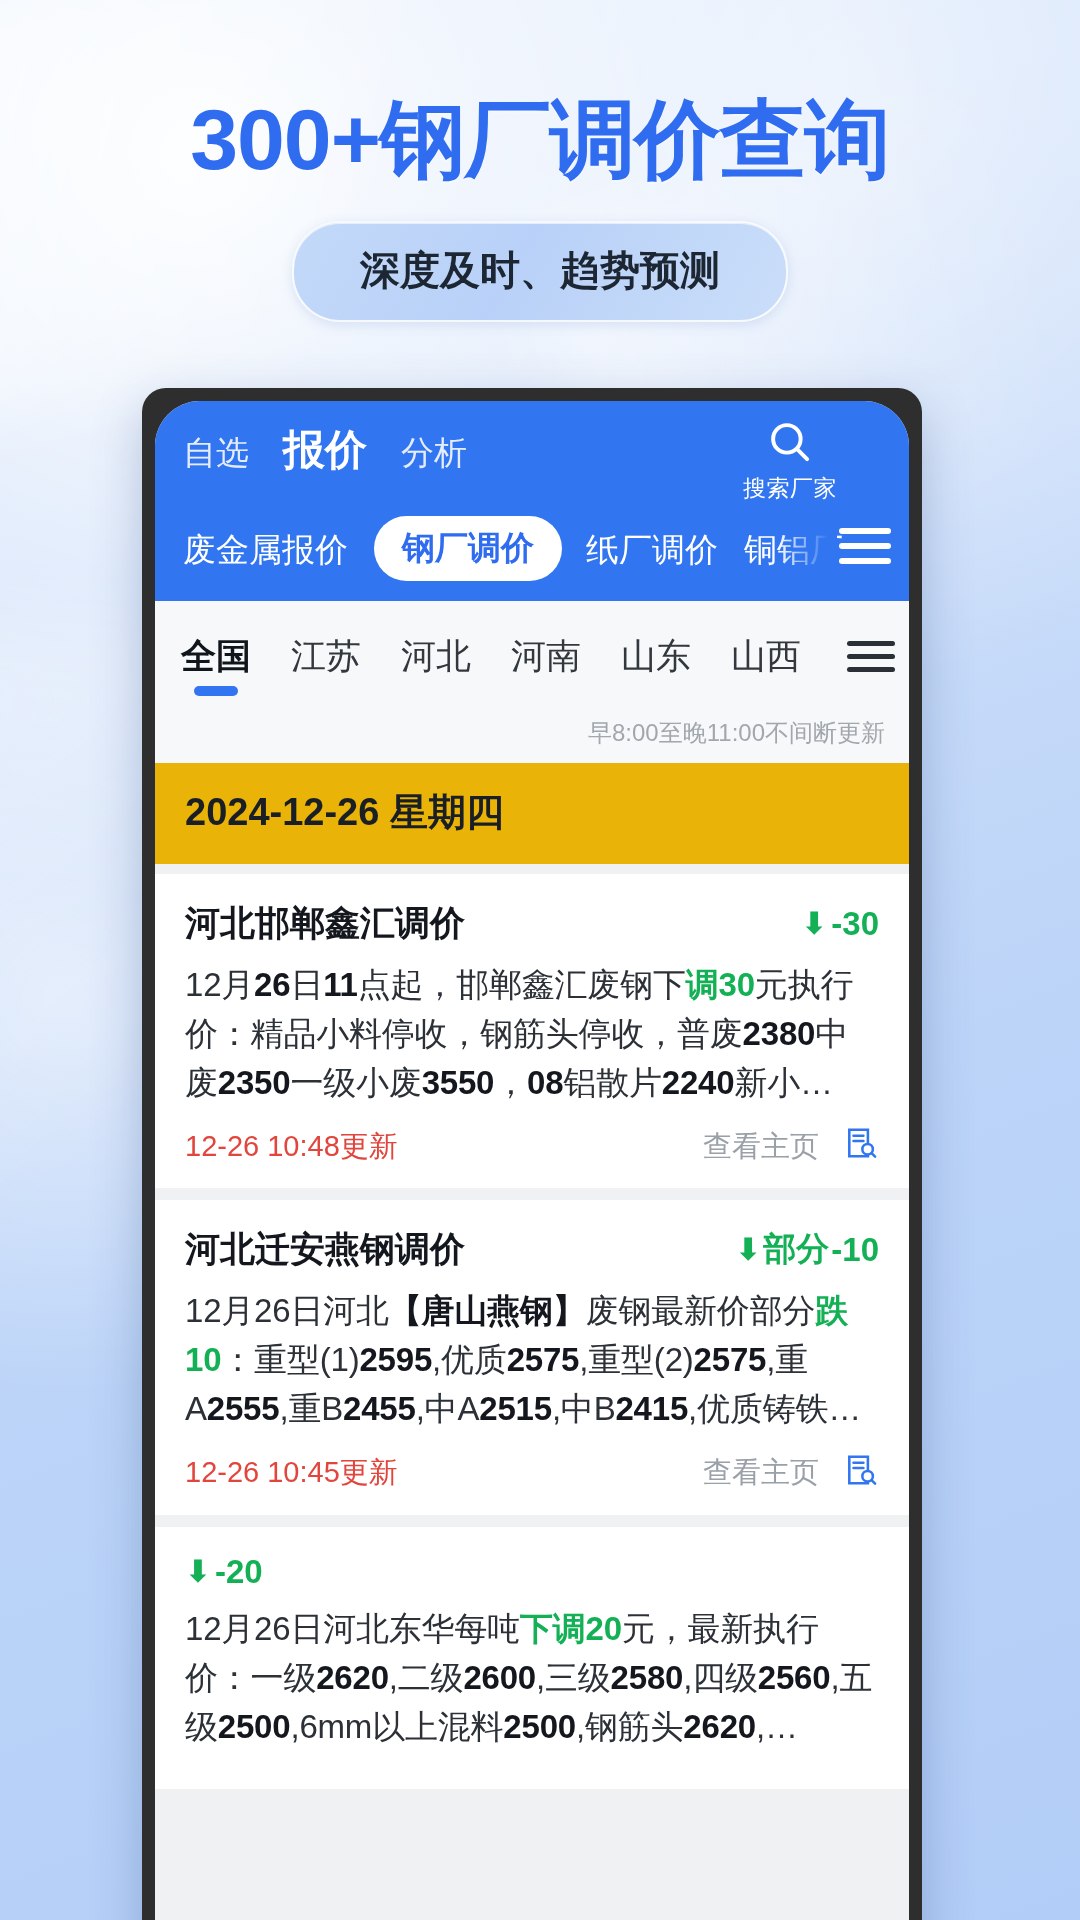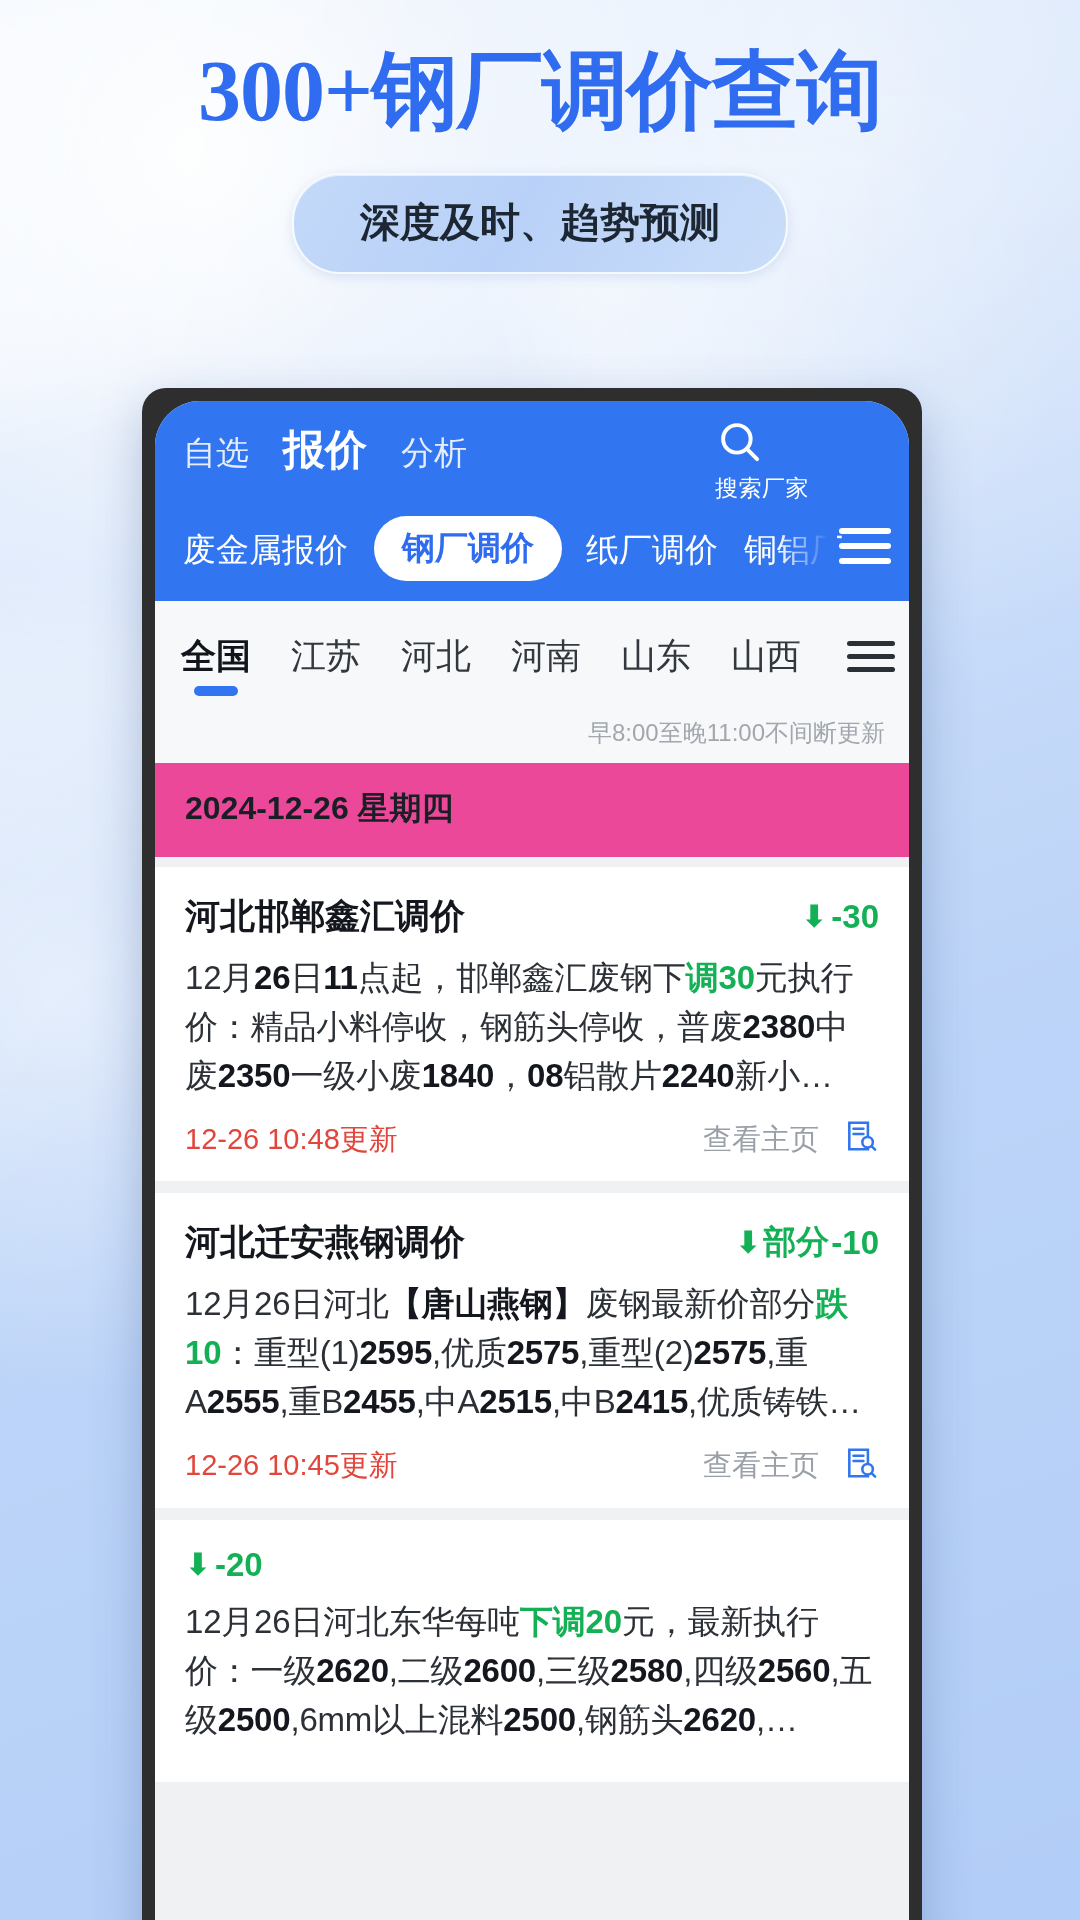--- a/index.html
+++ b/index.html
@@ -33,22 +33,21 @@
   .streak-3 {
     top: 620px; left: -200px; width: 520px; height: 700px;
     background: linear-gradient(140deg, rgba(255,255,255,0.40), rgba(255,255,255,0) 70%);
     filter: blur(44px);
   }
 
   
   .hero {
     position: absolute; top: 0; left: 0; right: 0;
     text-align: center;
-    padding-top: 46px;
-    font-family: Liberation Serif, serif;
+    padding-top: 94px;
   }
   .hero-title {
     font-size: 86px;
     font-weight: 700;
     letter-spacing: -1px;
     color: #2f6cf0;
     line-height: 1.06;
     text-shadow: 0 2px 0 rgba(255,255,255,0.35);
     white-space: nowrap;
   }
@@ -107,21 +106,21 @@
   }
   .top-tab.active {
     color: #ffffff;
     font-size: 42px;
     font-weight: 700;
     padding-top: 0;
   }
   .search-block {
     position: absolute;
     right: 44px; top: -2px;
-    display: flex; flex-direction: column; 
+    display: flex; flex-direction: column; align-items: center;
     width: 150px;
   }
   .search-ico { display: block; }
   .search-label {
     color: #ffffff; font-size: 23px; margin-top: 2px; letter-spacing: 0.5px;
   }
 
   .cat-row {
     display: flex; align-items: center;
     padding: 6px 0 2px 28px;
@@ -189,23 +188,23 @@
   .region-burger span { display:block; height: 5px; background: #2b2f36; border-radius: 3px; }
   .update-note {
     text-align: right;
     padding: 6px 24px 14px 0;
     font-size: 24px;
     color: #a2a7ae;
   }
 
   
   .date-head {
-    background: #ec4899;
+    background: #eab308;
     padding: 24px 30px 26px;
-    font-size: 32px;
+    font-size: 38px;
     font-weight: 700;
     color: #1a1f26;
     flex: 0 0 auto;
   }
 
   
   .feed {
     flex: 1 1 auto;
     background: #f0f1f3;
     padding-top: 10px;
@@ -340,21 +339,21 @@
 
       <div class="card">
         <div class="card-head">
           <div class="card-title">河北邯郸鑫汇调价</div>
           <div class="card-delta">
             <span class="arrow-down">⬇</span>
             <span></span>
             <span>-30</span>
           </div>
         </div>
-        <div class="card-body">12月<b>26</b>日<b>11</b>点起，邯郸鑫汇废钢下<span class="g">调30</span>元执行价：精品小料停收，钢筋头停收，普废<b>2380</b>中废<b>2350</b>一级小废<b>1840</b>，<b>08</b>铝散片<b>2240</b>新小…</div>
+        <div class="card-body">12月<b>26</b>日<b>11</b>点起，邯郸鑫汇废钢下<span class="g">调30</span>元执行价：精品小料停收，钢筋头停收，普废<b>2380</b>中废<b>2350</b>一级小废<b>3550</b>，<b>08</b>铝散片<b>2240</b>新小…</div>
         <div class="card-foot">
           <div class="ts">12-26 10:48更新</div>
           <div class="home-link">
             <span>查看主页</span>
             <span class="home-ico">
               <svg width="36" height="36" viewBox="0 0 24 24" fill="none" stroke="#3176f0" stroke-width="1.7" stroke-linecap="round">
                 <path d="M4.2 3.2h12.4v17.6H4.2z"></path>
                 <line x1="7" y1="7.2" x2="13.6" y2="7.2"></line>
                 <line x1="7" y1="10.6" x2="13.6" y2="10.6"></line>
                 <circle cx="16.4" cy="16.1" r="3.5" fill="#ffffff"></circle>

